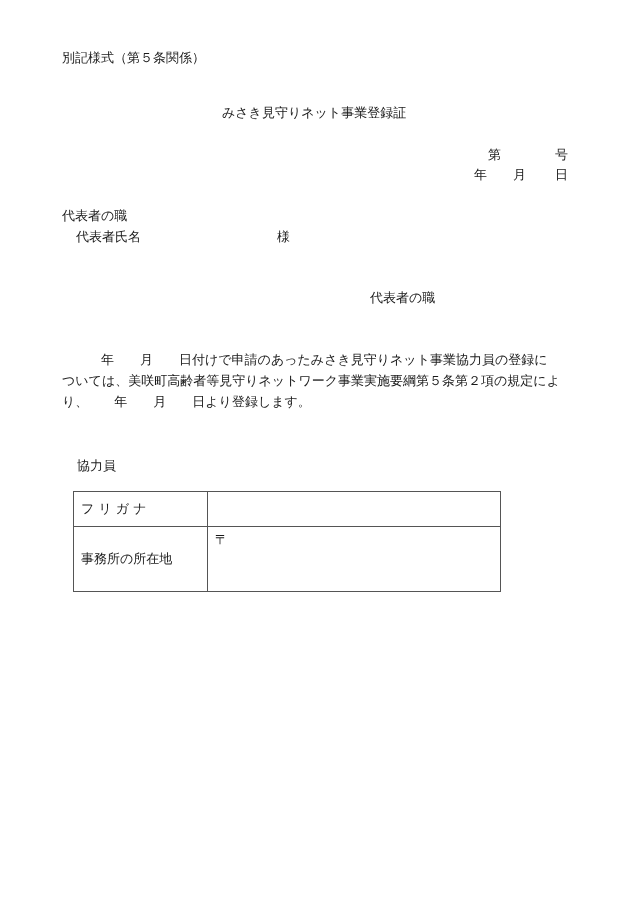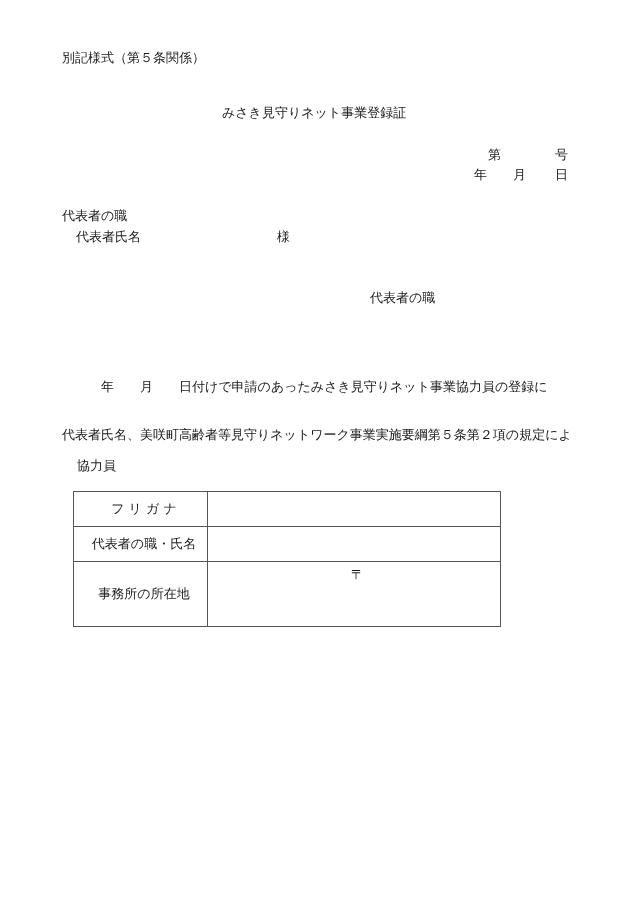--- a/index.html
+++ b/index.html
@@ -1,22 +1,22 @@
 <!DOCTYPE html>
 <html><head>
   <meta charset="utf-8">
   <style>
     html, body { margin: 0; padding: 0; background: #ffffff; }
     body { width: 630px; height: 903px; position: relative; overflow: hidden;
       font-family: "DejaVu Serif", "Liberation Serif", serif; color: #1a1a1a; font-size: 13px; }
     .abs { position: absolute; white-space: nowrap; line-height: 16px; }
     .para { position: absolute; left: 62px; top: 349px; width: 516px; line-height: 21px; font-size: 13px; white-space: nowrap; }
-    .para div { height: 21px; margin-top: 27px; }
+    .para div { height: 21px; }
     table.coop { position: absolute; left: 73px; top: 491px; width: 428px; border-collapse: collapse; }
-    table.coop td { border: 1px solid #555; font-size: 13px; padding: 0 0 0 7px; vertical-align: middle; text-align: center; }
+    table.coop td { border: 1px solid #555; font-size: 13px; padding: 0 0 0 7px; vertical-align: middle; }
     table.coop td.lbl { width: 126px; }
     table.coop tr.r1 td, table.coop tr.r2 td, table.coop tr.r3 td { height: 30px; }
     table.coop tr.r4 td { height: 60px; }
     table.coop td.val { vertical-align: top; padding-top: 4px; }
     .postal { font-family: "DejaVu Sans", sans-serif; font-size: 12px; }
   </style>
 </head>
 <body>
 
 <div class="abs" style="left:62px; top:50px;">別記様式（第５条関係）</div>
@@ -31,33 +31,30 @@
 <div class="abs" style="left:555px; top:167px;">日</div>
 
 <div class="abs" style="left:62px; top:208px;">代表者の職</div>
 <div class="abs" style="left:62px; top:229px;margin-left:14px;">代表者氏名</div>
 <div class="abs" style="left:277px; top:229px;">様</div>
 
 <div class="abs" style="left:370px; top:290px;">代表者の職</div>
 
 <div class="para">
   <div>　　　年　　月　　日付けで申請のあったみさき見守りネット事業協力員の登録に</div>
-  <div>代表者氏名、美咲町高齢者等見守りネットワーク事業実施要綱第５条第２項の規定によ</div>
+  <div>ついては、美咲町高齢者等見守りネットワーク事業実施要綱第５条第２項の規定によ</div>
+  <div>り、　　年　　月　　日より登録します。</div>
 </div>
 
 <div class="abs" style="left:77px; top:458px;">協力員</div>
 
 <table class="coop">
   <tbody>
       <tr class="r1">
     <td class="lbl">フ リ ガ ナ</td>
     <td class="val"></td>
   </tr>
-  <tr class="r3">
-    <td class="lbl">代表者の職・氏名</td>
-    <td class="val"></td>
-  </tr>
   <tr class="r4">
     <td class="lbl">事務所の所在地</td>
     <td class="val postal">〒</td>
   </tr>
 </tbody>
   </table>
 
 </body></html>

